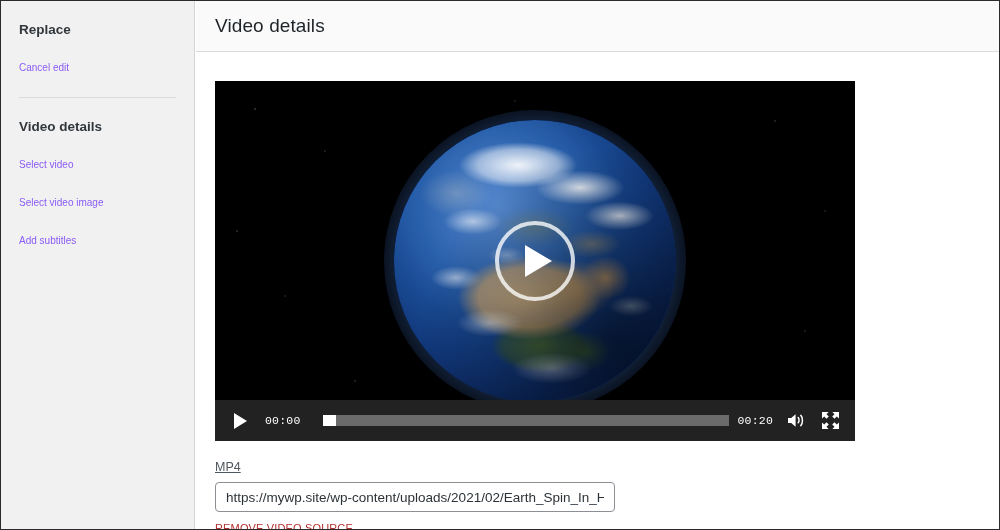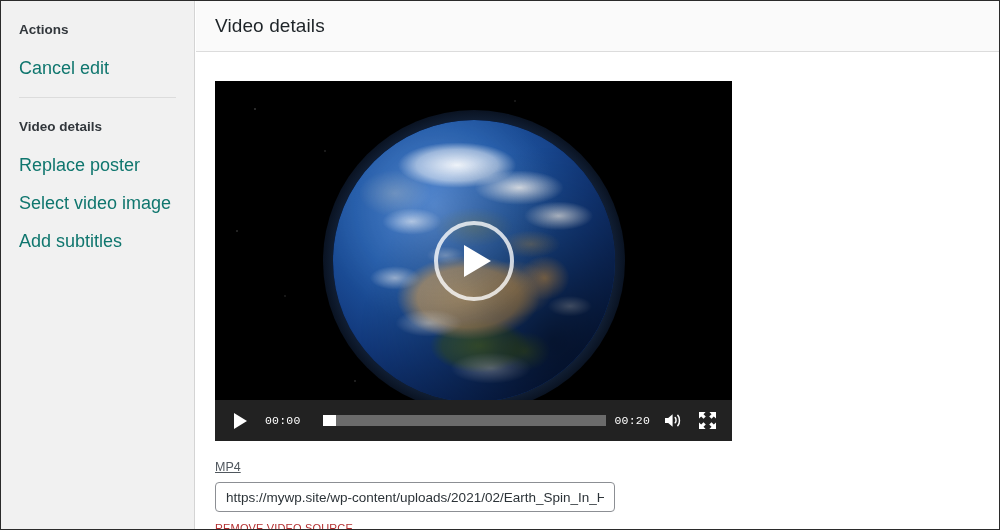--- a/index.html
+++ b/index.html
@@ -38,22 +38,22 @@
     font-weight: bold;
     color: #32373c;
     padding-top: 21px;
     line-height: 16px;
   }
   .side-heading.second {
     padding-top: 0;
   }
   .side-link {
     display: block;
-    font-size: 18px;
-    color: #0f766e;
+    font-size: 10px;
+    color: #8b5cf6;
     line-height: 16px;
     margin-top: 22px;
     text-decoration: none;
     cursor: pointer;
   }
   .side-divider {
     margin: 0;
     border: none;
     border-top: 1px solid #dcdcdc;
     height: 0;
@@ -93,21 +93,21 @@
     margin: 0;
     letter-spacing: 0.1px;
   }
   .main-body {
     padding: 29px 0 0 19px;
   }
 
   
   .player {
     position: relative;
-    width: 517px;
+    width: 640px;
     height: 360px;
     background: #4d7c0f;
     overflow: hidden;
     text-align: center;
   }
   .stage {
     position: absolute;
     inset: 0;
     background:
       radial-gradient(1px 1px at 40px 28px, rgba(255,255,255,0.55), transparent),
@@ -302,26 +302,26 @@
     letter-spacing: 0.15px;
     cursor: pointer;
   }
 </style>
 </head>
 <body>
 
 <div id="app">
 
   <div class="sidebar">
-    <div class="side-heading">Actions</div>
+    <div class="side-heading">Replace</div>
     <a class="side-link">Cancel edit</a>
     <hr class="side-divider">
     <div class="side-group-two">
       <div class="side-heading second">Video details</div>
-      <a class="side-link">Replace poster</a>
+      <a class="side-link">Select video</a>
       <a class="side-link">Select video image</a>
       <a class="side-link">Add subtitles</a>
     </div>
   </div>
 
   <div class="main">
 
     <div class="main-header">
       <h1 class="main-title">Video details</h1>
     </div>

